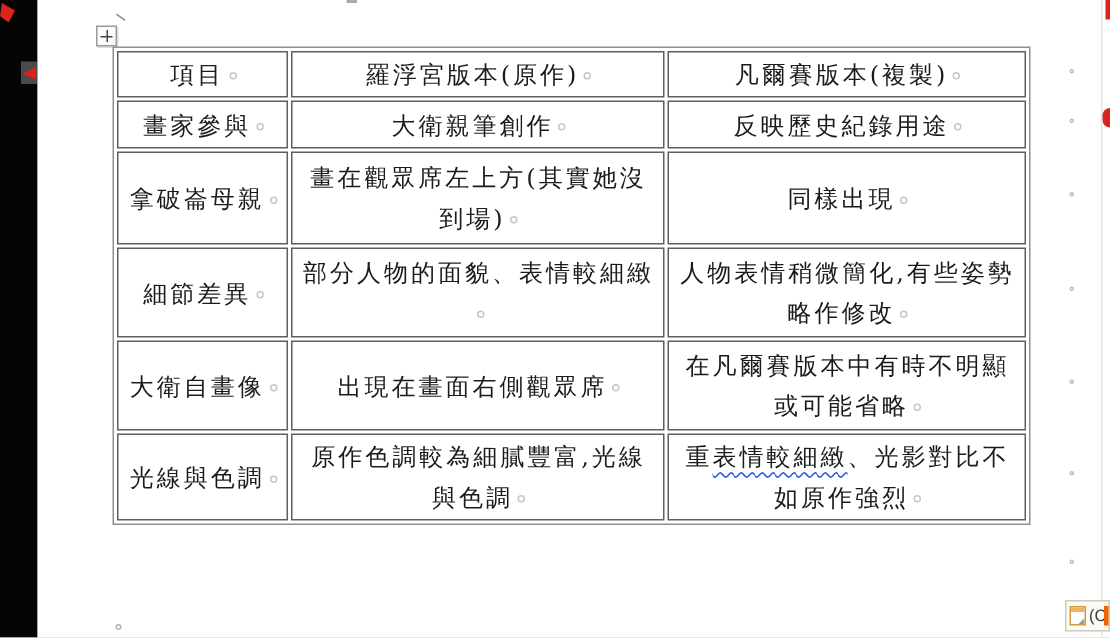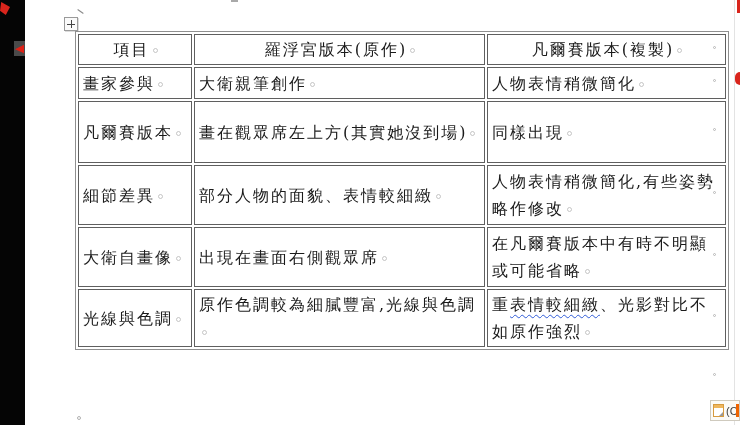--- a/index.html
+++ b/index.html
@@ -32,22 +32,22 @@
   .cursor-artifact { position:absolute; left:52px; top:11px; width:7px; height:1px; background:#8a8a8a;
     transform:rotate(35deg); }
 
   
   table.cmp { position:absolute; left:50px; top:31px; border-collapse:separate; border-spacing:2px;
     border:1px solid #8f8f8f; table-layout:fixed; }
   table.cmp th, table.cmp td { border:1px solid #5f5f5f; font-size:16px; letter-spacing:2px;
     line-height:27px; font-weight:normal; padding:1px 3px 1px 4px; word-break:break-all;
     vertical-align:middle; background:#fff; }
   table.cmp th { text-align:center; }
-  table.cmp td { text-align:left; }
-  .c1 { width:114px; } .c2 { width:291px; } .c3 { width:239px; }
+  table.cmp td { text-align:center; }
+  .c1 { width:114px; } .c2 { width:249px; } .c3 { width:239px; }
   .rh { height:29px; } .r1 { height:32px; } .r2 { height:62px; } .r3 { height:60px; }
   .r4 { height:60px; } .r5 { height:58px; } .r6 { height:55px; }
 
   
   .ct::after { content:""; display:inline-block; width:3px; height:3px; border:1px solid #b3b3b3;
     border-radius:50%; margin-left:3px; vertical-align:2px; opacity:.75; }
 
   .wavy { text-decoration:underline; text-decoration-style:wavy; text-decoration-color:#2f5bd7;
     text-decoration-thickness:1px; text-underline-offset:4px; }
 
@@ -98,24 +98,24 @@
         </colgroup>
       <tbody>
           <tr>
         <th class="c1 rh"><span class="ct">項目</span></th>
         <th class="c2 rh"><span class="ct">羅浮宮版本(原作)</span></th>
         <th class="c3 rh"><span class="ct">凡爾賽版本(複製)</span></th>
       </tr>
       <tr>
         <td class="c1 r1"><span class="ct">畫家參與</span></td>
         <td class="c2 r1"><span class="ct">大衛親筆創作</span></td>
-        <td class="c3 r1"><span class="ct">人物表情稍微簡化</span></td>
+        <td class="c3 r1"><span class="ct">反映歷史紀錄用途</span></td>
       </tr>
       <tr>
-        <td class="c1 r2"><span class="ct">凡爾賽版本</span></td>
+        <td class="c1 r2"><span class="ct">拿破崙母親</span></td>
         <td class="c2 r2"><span class="ct">畫在觀眾席左上方(其實她沒到場)</span></td>
         <td class="c3 r2"><span class="ct">同樣出現</span></td>
       </tr>
       <tr>
         <td class="c1 r3"><span class="ct">細節差異</span></td>
         <td class="c2 r3"><span class="ct">部分人物的面貌、表情較細緻</span></td>
         <td class="c3 r3"><span class="ct">人物表情稍微簡化,有些姿勢略作修改</span></td>
       </tr>
       <tr>
         <td class="c1 r4"><span class="ct">大衛自畫像</span></td>

